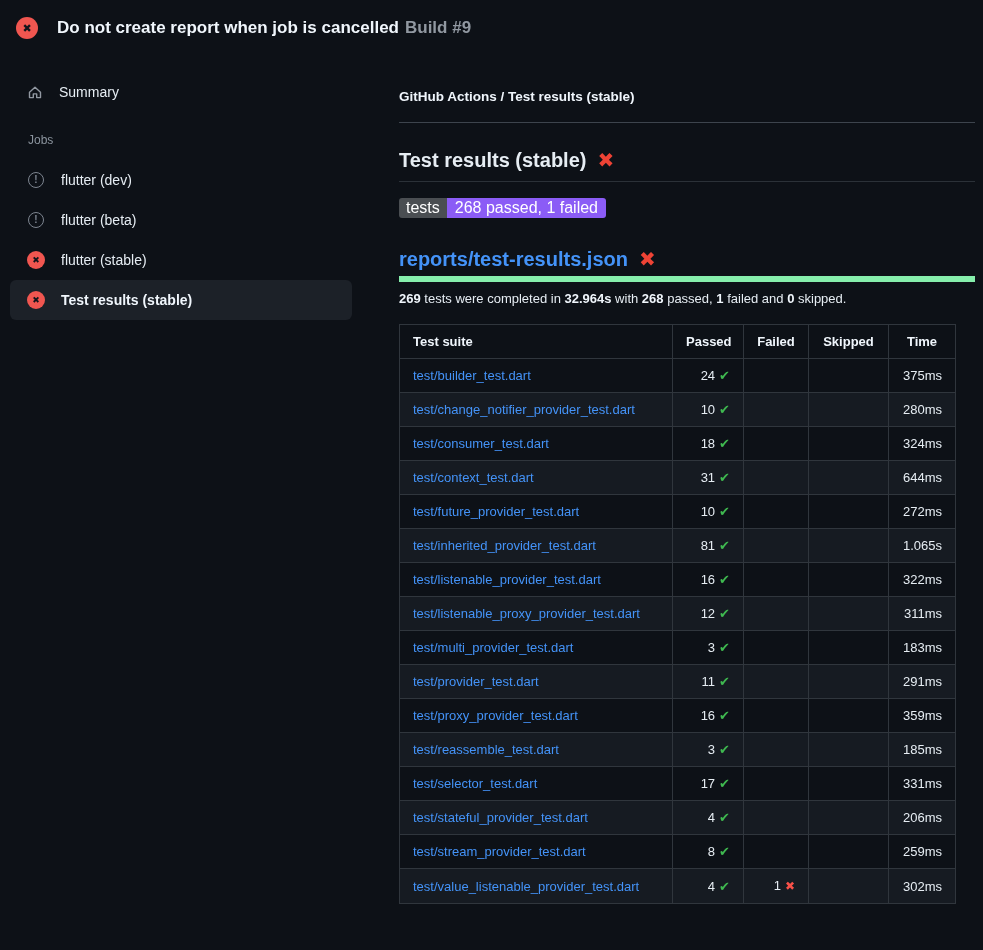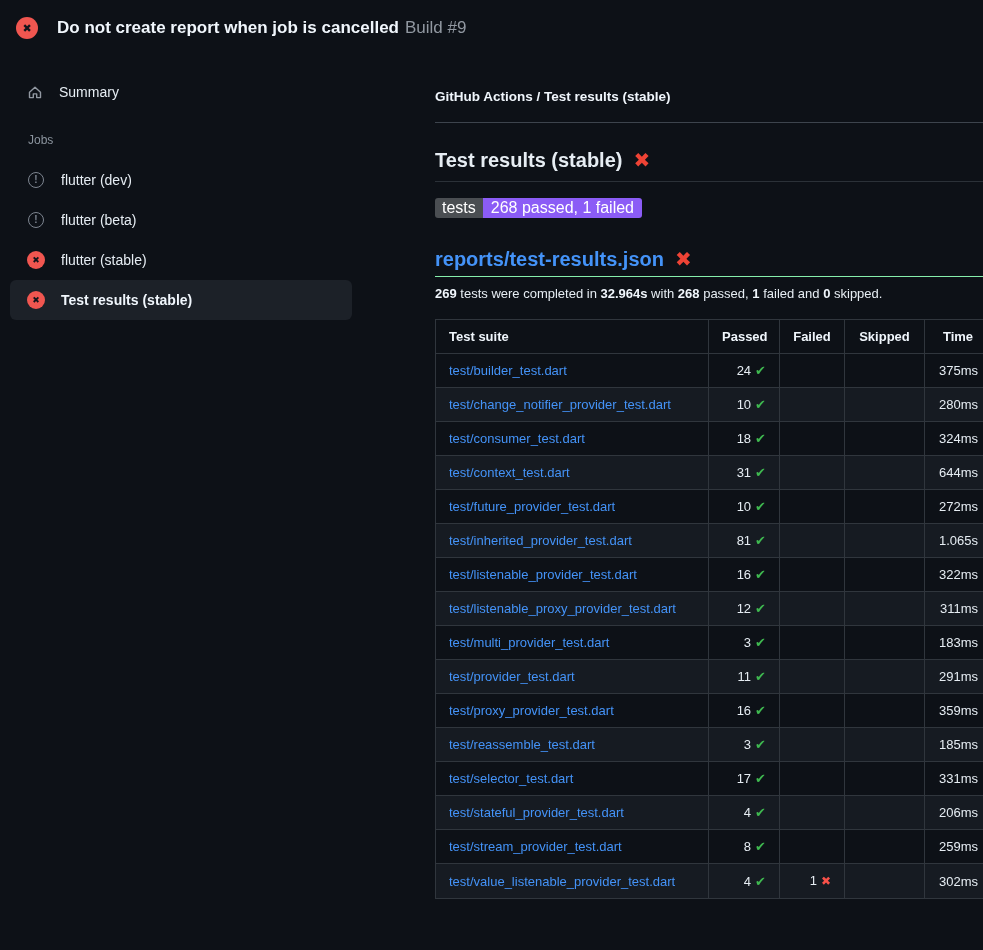--- a/index.html
+++ b/index.html
@@ -5,24 +5,24 @@
   * { margin:0; padding:0; box-sizing:border-box; }
   html,body { width:983px; height:950px; background:#0d1117; overflow:hidden;
     font-family:"Liberation Sans","DejaVu Sans",sans-serif; color:#e6edf3; }
 
   
   .build-header { display:flex; align-items:center; gap:19px; padding:17px 16px 15px 16px; }
   .status-circle { width:22px; height:22px; border-radius:50%; background:#f05650;
     display:inline-flex; align-items:center; justify-content:center; flex:none;
     color:#11151c; font-weight:bold; font-size:11px; line-height:1; }
   .build-title { font-size:17px; font-weight:bold; color:#f0f6fc; }
-  .build-number { font-size:17px; color:#9198a1; font-weight:normal; margin-left:6px; }
-
-  
-  .content { display:flex; align-items:flex-start;gap:36px; }
+  .build-number { font-size:17px; color:#9198a1; font-weight:bold; margin-left:6px; }
+
+  
+  .content { display:flex; align-items:flex-start; }
   nav.sidebar { width:342px; margin-left:10px; padding-top:20px; flex:none; }
   main.panel { flex:1; padding:34px 8px 0 47px; }
 
   
   .side-item { display:flex; align-items:center; gap:16px; padding:8px 16px 8px 17px;
     border-radius:6px; cursor:pointer; }
   .summary-row { margin-bottom:0; }
   .side-label { font-size:14px; color:#e6edf3; line-height:20px; }
   .side-item.selected { background:#1c2128; }
   .side-item.selected .side-label { color:#f0f6fc; font-weight:bold; }
@@ -46,21 +46,21 @@
     padding-bottom:8px; border-bottom:1px solid #2b3138; }
   .heading-x { color:#ee4335; font-size:20px; font-weight:bold; }
 
   .badge { margin-top:16px; display:inline-flex; border-radius:3px; overflow:hidden;
     font-size:16px; line-height:16px; }
   .badge .badge-label { background:#4a4e52; color:#ffffff; padding:2px 7px; }
   .badge .badge-value { background:#8b5cf6; color:#ffffff; padding:2px 8px; }
 
   h2.report-title { margin-top:28px; font-size:20px; line-height:26px; font-weight:bold;
     display:flex; align-items:center; gap:11px;
-    padding-bottom:4px; border-bottom:1px solid #86efac; }
+    padding-bottom:4px; border-bottom:6px solid #86efac; }
   h2.report-title a { color:#4493f8; text-decoration:none; }
 
   .summary-line { margin-top:8px; font-size:13px; line-height:18px; color:#e6edf3; }
   .summary-line b { color:#f0f6fc; }
 
   
   table.results { margin-top:16px; border-collapse:collapse; width:556px; table-layout:fixed;
     font-size:13px; }
   table.results th, table.results td { border:1px solid #30363d; padding:7px 13px;
     line-height:19px; }

